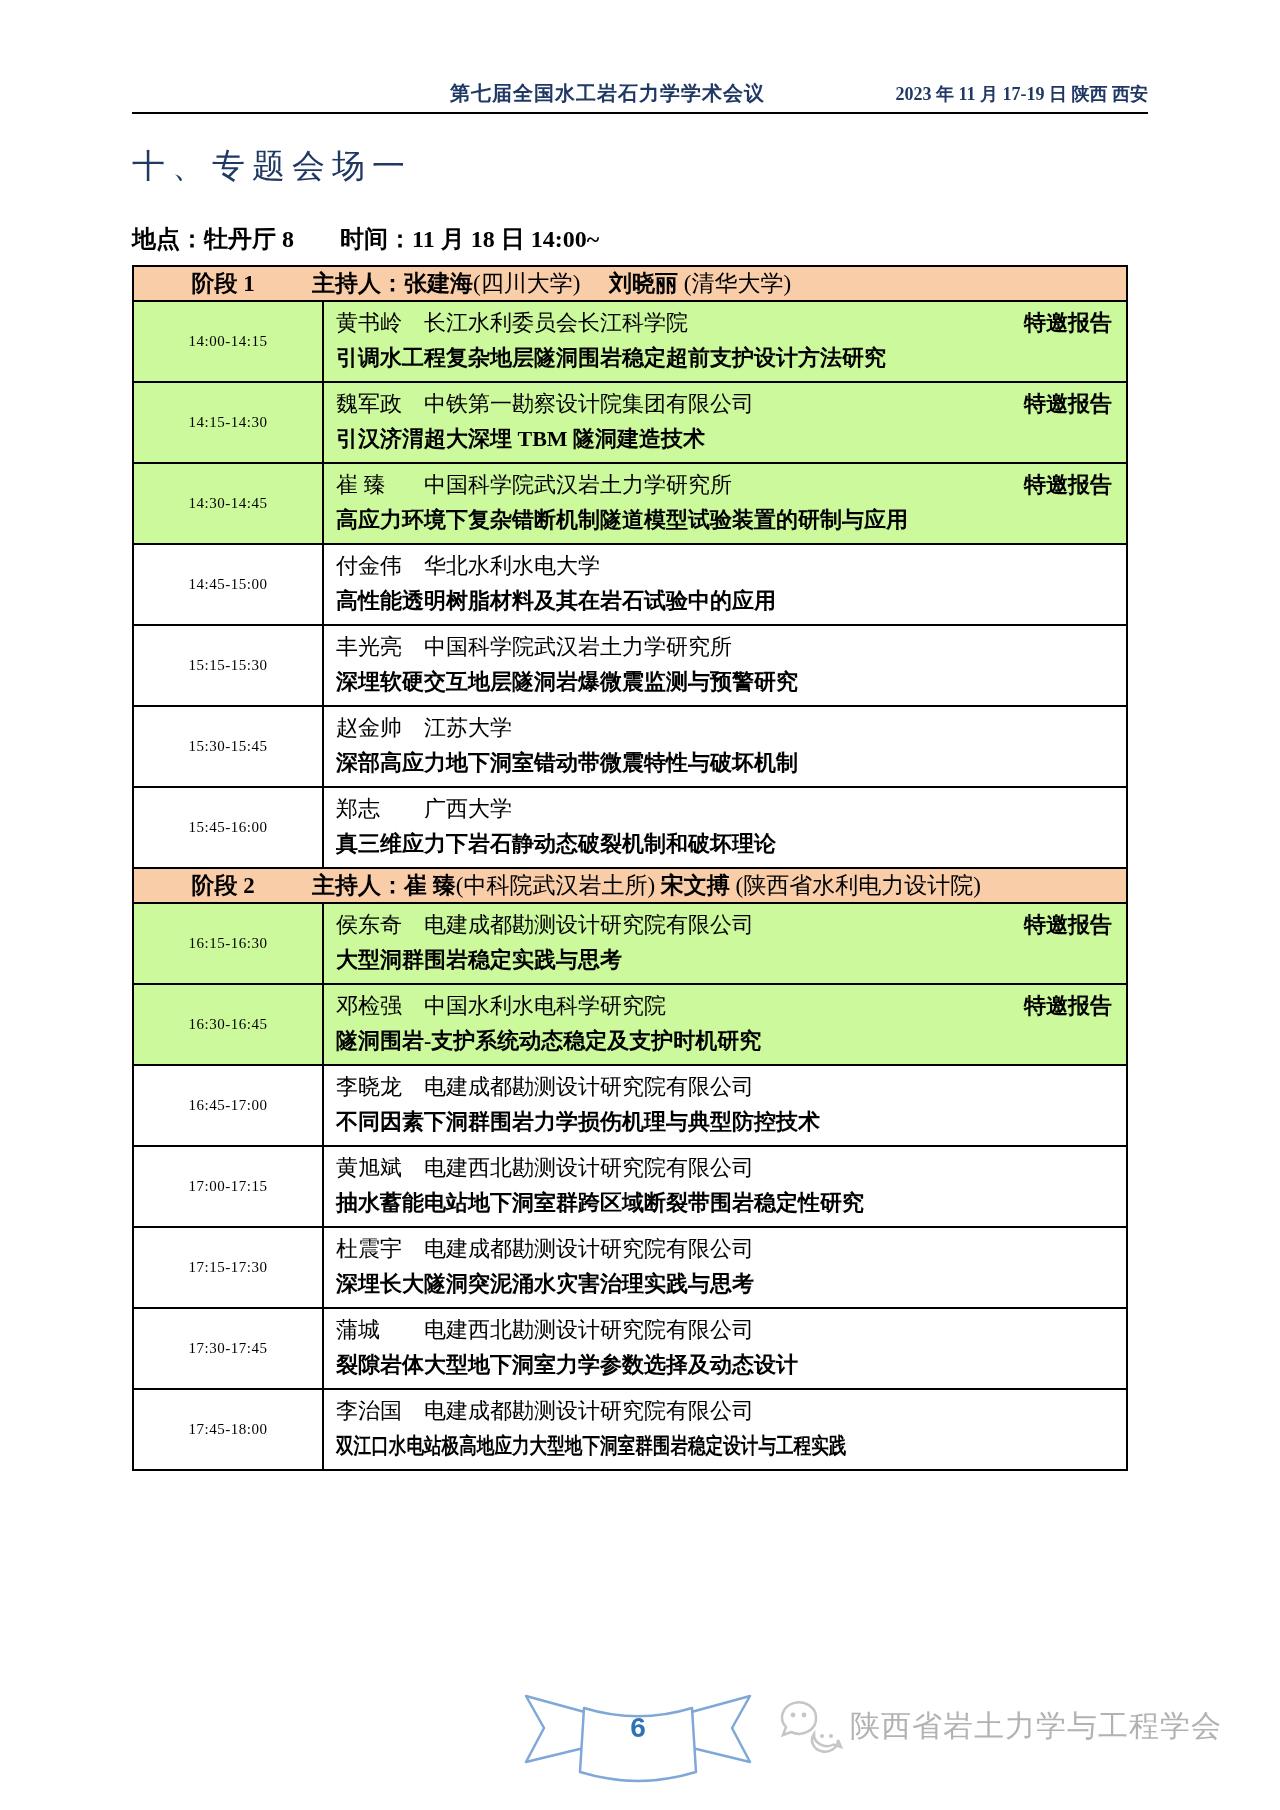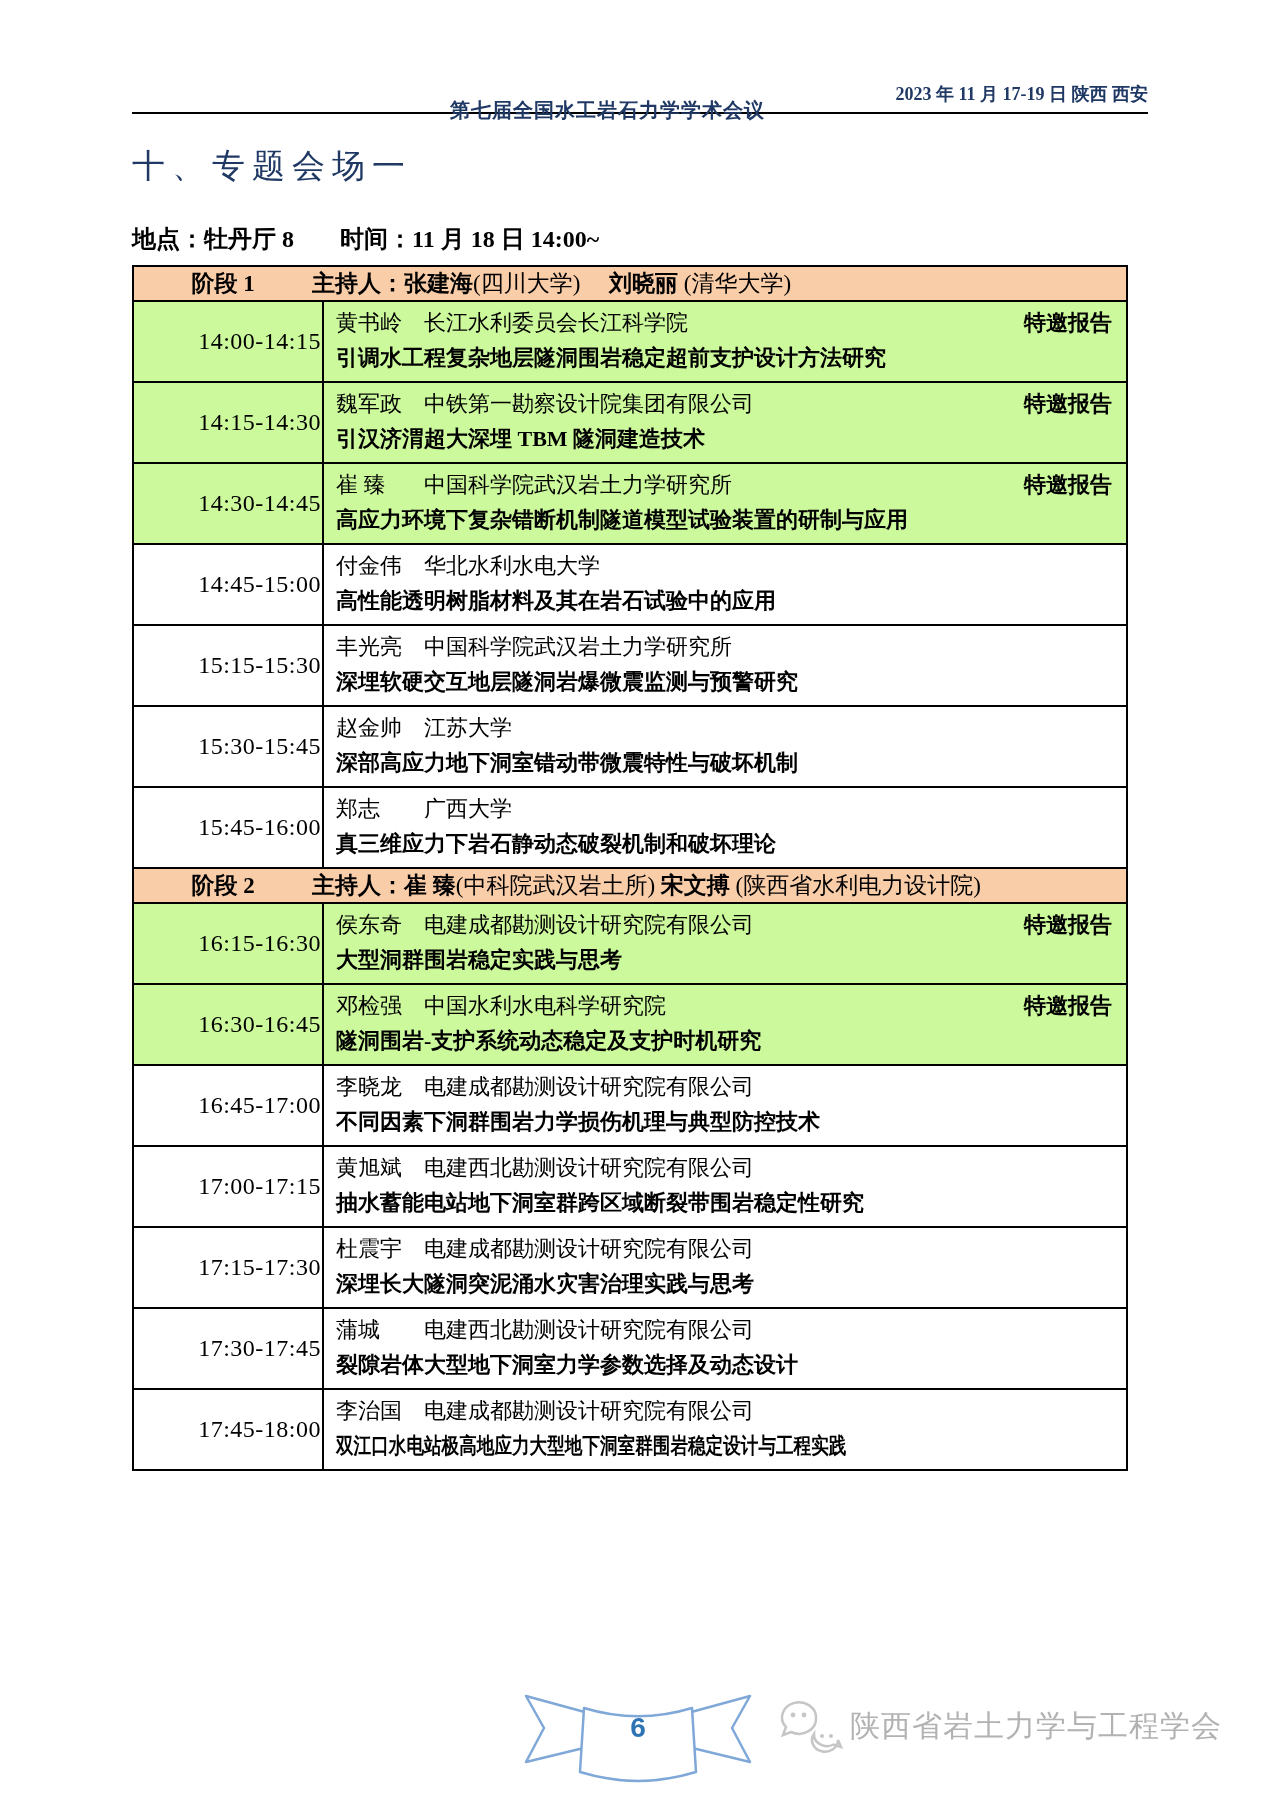--- a/index.html
+++ b/index.html
@@ -10,21 +10,21 @@
     font-family:"Liberation Serif", serif;
     color:#000;
     overflow:hidden;
   }
   .content{
     position:absolute;left:132px;top:80px;width:1016px;
   }
   
   .hdr{position:relative;height:30px;}
   .hdr .conf{
-    position:absolute;left:318px;top:17px;
+    position:absolute;left:318px;top:0;
     font-size:20px;font-weight:700;color:var(--navy);
     letter-spacing:1px;white-space:nowrap;
   }
   .hdr .date{
     position:absolute;right:0;top:2px;
     font-size:18px;font-weight:700;color:var(--navy);
     white-space:nowrap;
   }
   .hdr-rule{border-bottom:2.5px solid #000;margin-top:2px;}
   
@@ -50,22 +50,22 @@
   .stage-row td{background:var(--peach);padding:1px 0;}
   .stage-wrap{display:flex;align-items:center;}
   .stage-label{
     width:178px;text-align:center;
     font-size:23px;font-weight:700;flex:0 0 auto;
   }
   .stage-chair{font-size:23px;white-space:nowrap;}
   .stage-chair .b{font-weight:700;}
   .talk-row.green td{background:var(--green);}
   .time-cell{
-    text-align:right;vertical-align:middle;
-    font-size:24px;letter-spacing:.5px;
+    text-align:center;vertical-align:middle;
+    font-size:15px;letter-spacing:.5px;
   }
   .content-cell{padding:5px 10px 7px 12px;vertical-align:middle;}
   .line1{display:flex;align-items:baseline;line-height:32px;}
   .speaker{font-weight:400;font-size:22px;flex:0 0 auto;min-width:72px;margin-right:16px;white-space:nowrap;}
   .affil{font-size:22px;white-space:nowrap;}
   .invited{margin-left:auto;font-weight:700;font-size:22px;padding-right:4px;white-space:nowrap;}
   .title{
     font-weight:700;font-size:22px;line-height:32px;margin-top:3px;
     white-space:nowrap;
   }

